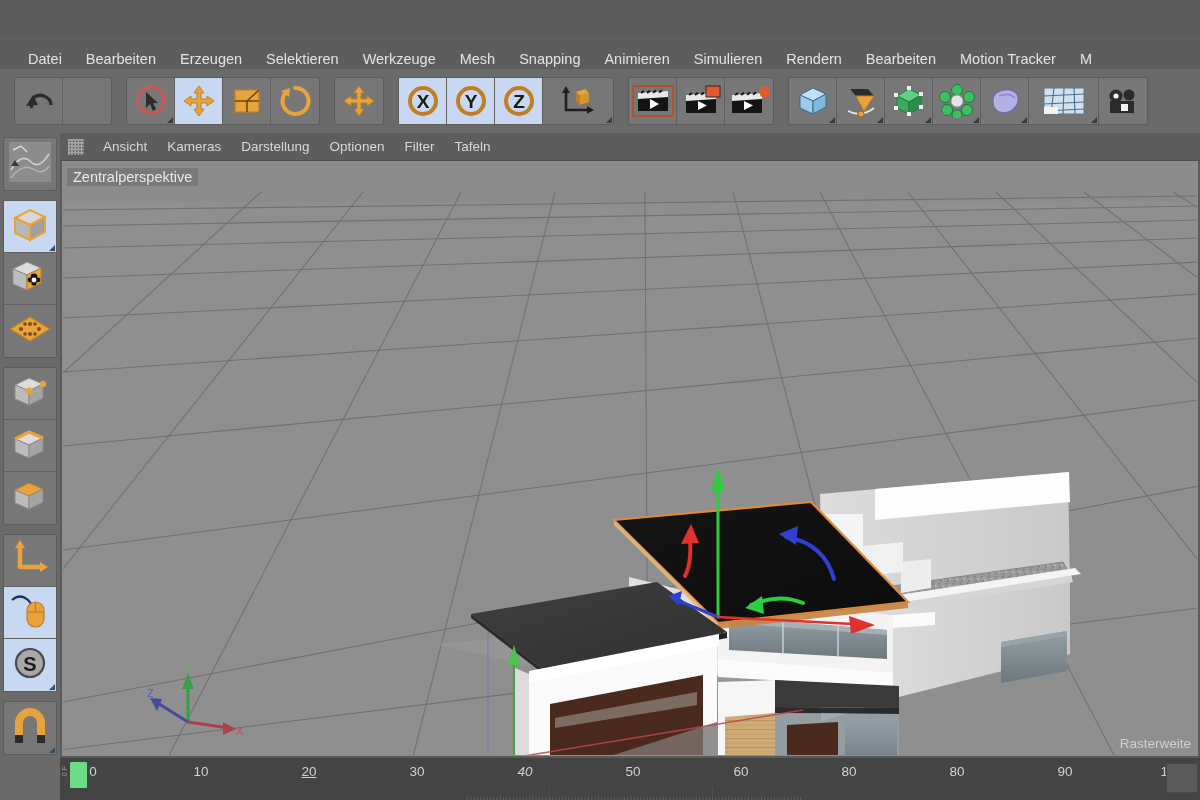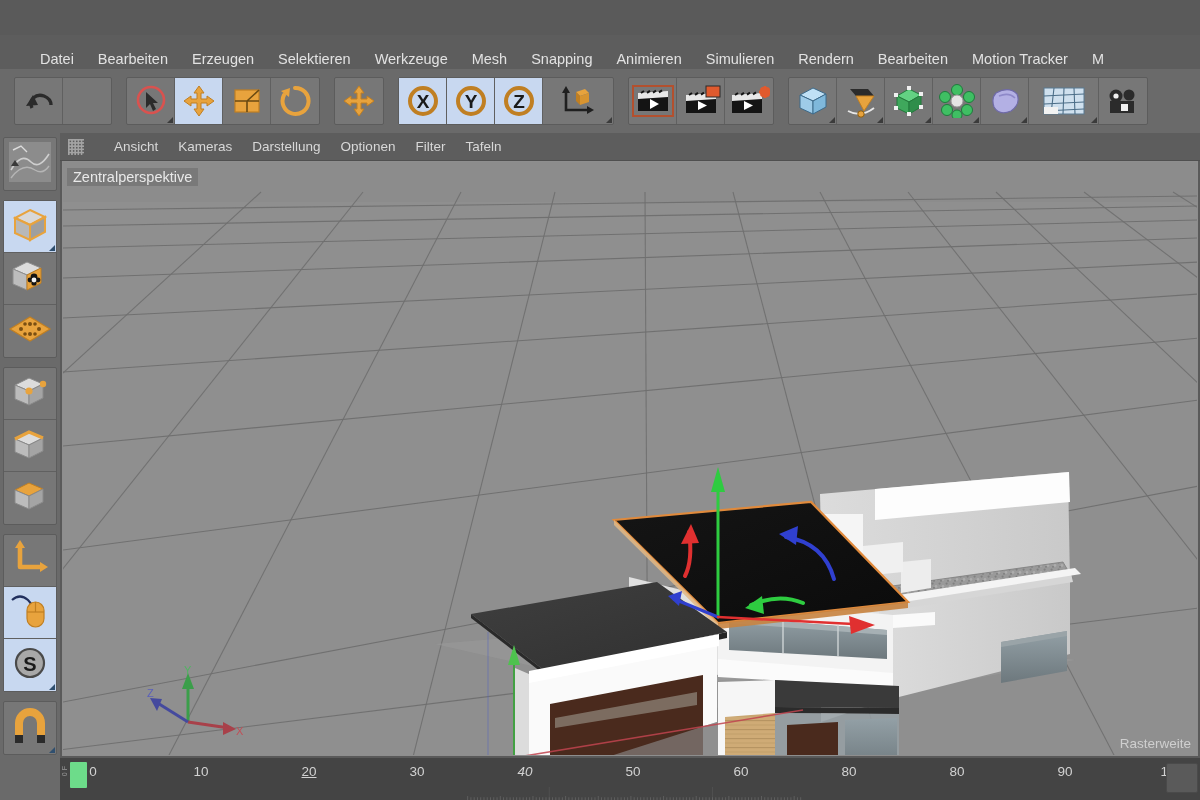--- a/index.html
+++ b/index.html
@@ -24,21 +24,21 @@
     flex: 0 0 auto;
   }
   .title-text {
     font-size: 14.5px; color: #3b3b3b; letter-spacing: .1px; white-space: nowrap;
   }
 
   
   .menubar {
     position: absolute; left: 0; top: 35px; width: 1200px; height: 48px;
     background: #5d5d5d;
-    display: flex; align-items: center; padding-left: 28px; gap: 0;
+    display: flex; align-items: center; padding-left: 16px; gap: 0;
     border-bottom: 1px solid #535353;
   }
   .menu-item {
     font-size: 14.5px; color: #e2e2e2; padding: 4px 12px; white-space: nowrap;
     cursor: default;
   }
 
   
   .toolbar {
     position: absolute; left: 0; top: 69px; width: 1200px; height: 64px;
@@ -88,21 +88,21 @@
     border-color: transparent transparent #2f4f6f transparent;
   }
 
   
   .viewport-wrap {
     position: absolute; left: 60px; top: 133px; width: 1140px; height: 625px;
     background: #5a5a5a;
   }
   .vp-menubar {
     position: absolute; left: 0; top: 0; width: 1140px; height: 28px;
-    background: #5d5d5d; display: flex; align-items: center; gap: 12px; padding-left: 8px;
+    background: #5d5d5d; display: flex; align-items: center; gap: 1px; padding-left: 8px;
     border-bottom: 1px solid #4f4f4f;
   }
   .vp-grip {
     width: 16px; height: 16px; margin-right: 8px; opacity: .65;
     background-image:
       linear-gradient(to right, #c9c9c9 1.5px, transparent 1.5px),
       linear-gradient(to bottom, #c9c9c9 1.5px, transparent 1.5px);
     background-size: 3.2px 3.2px;
   }
   .vp-menu-item {

